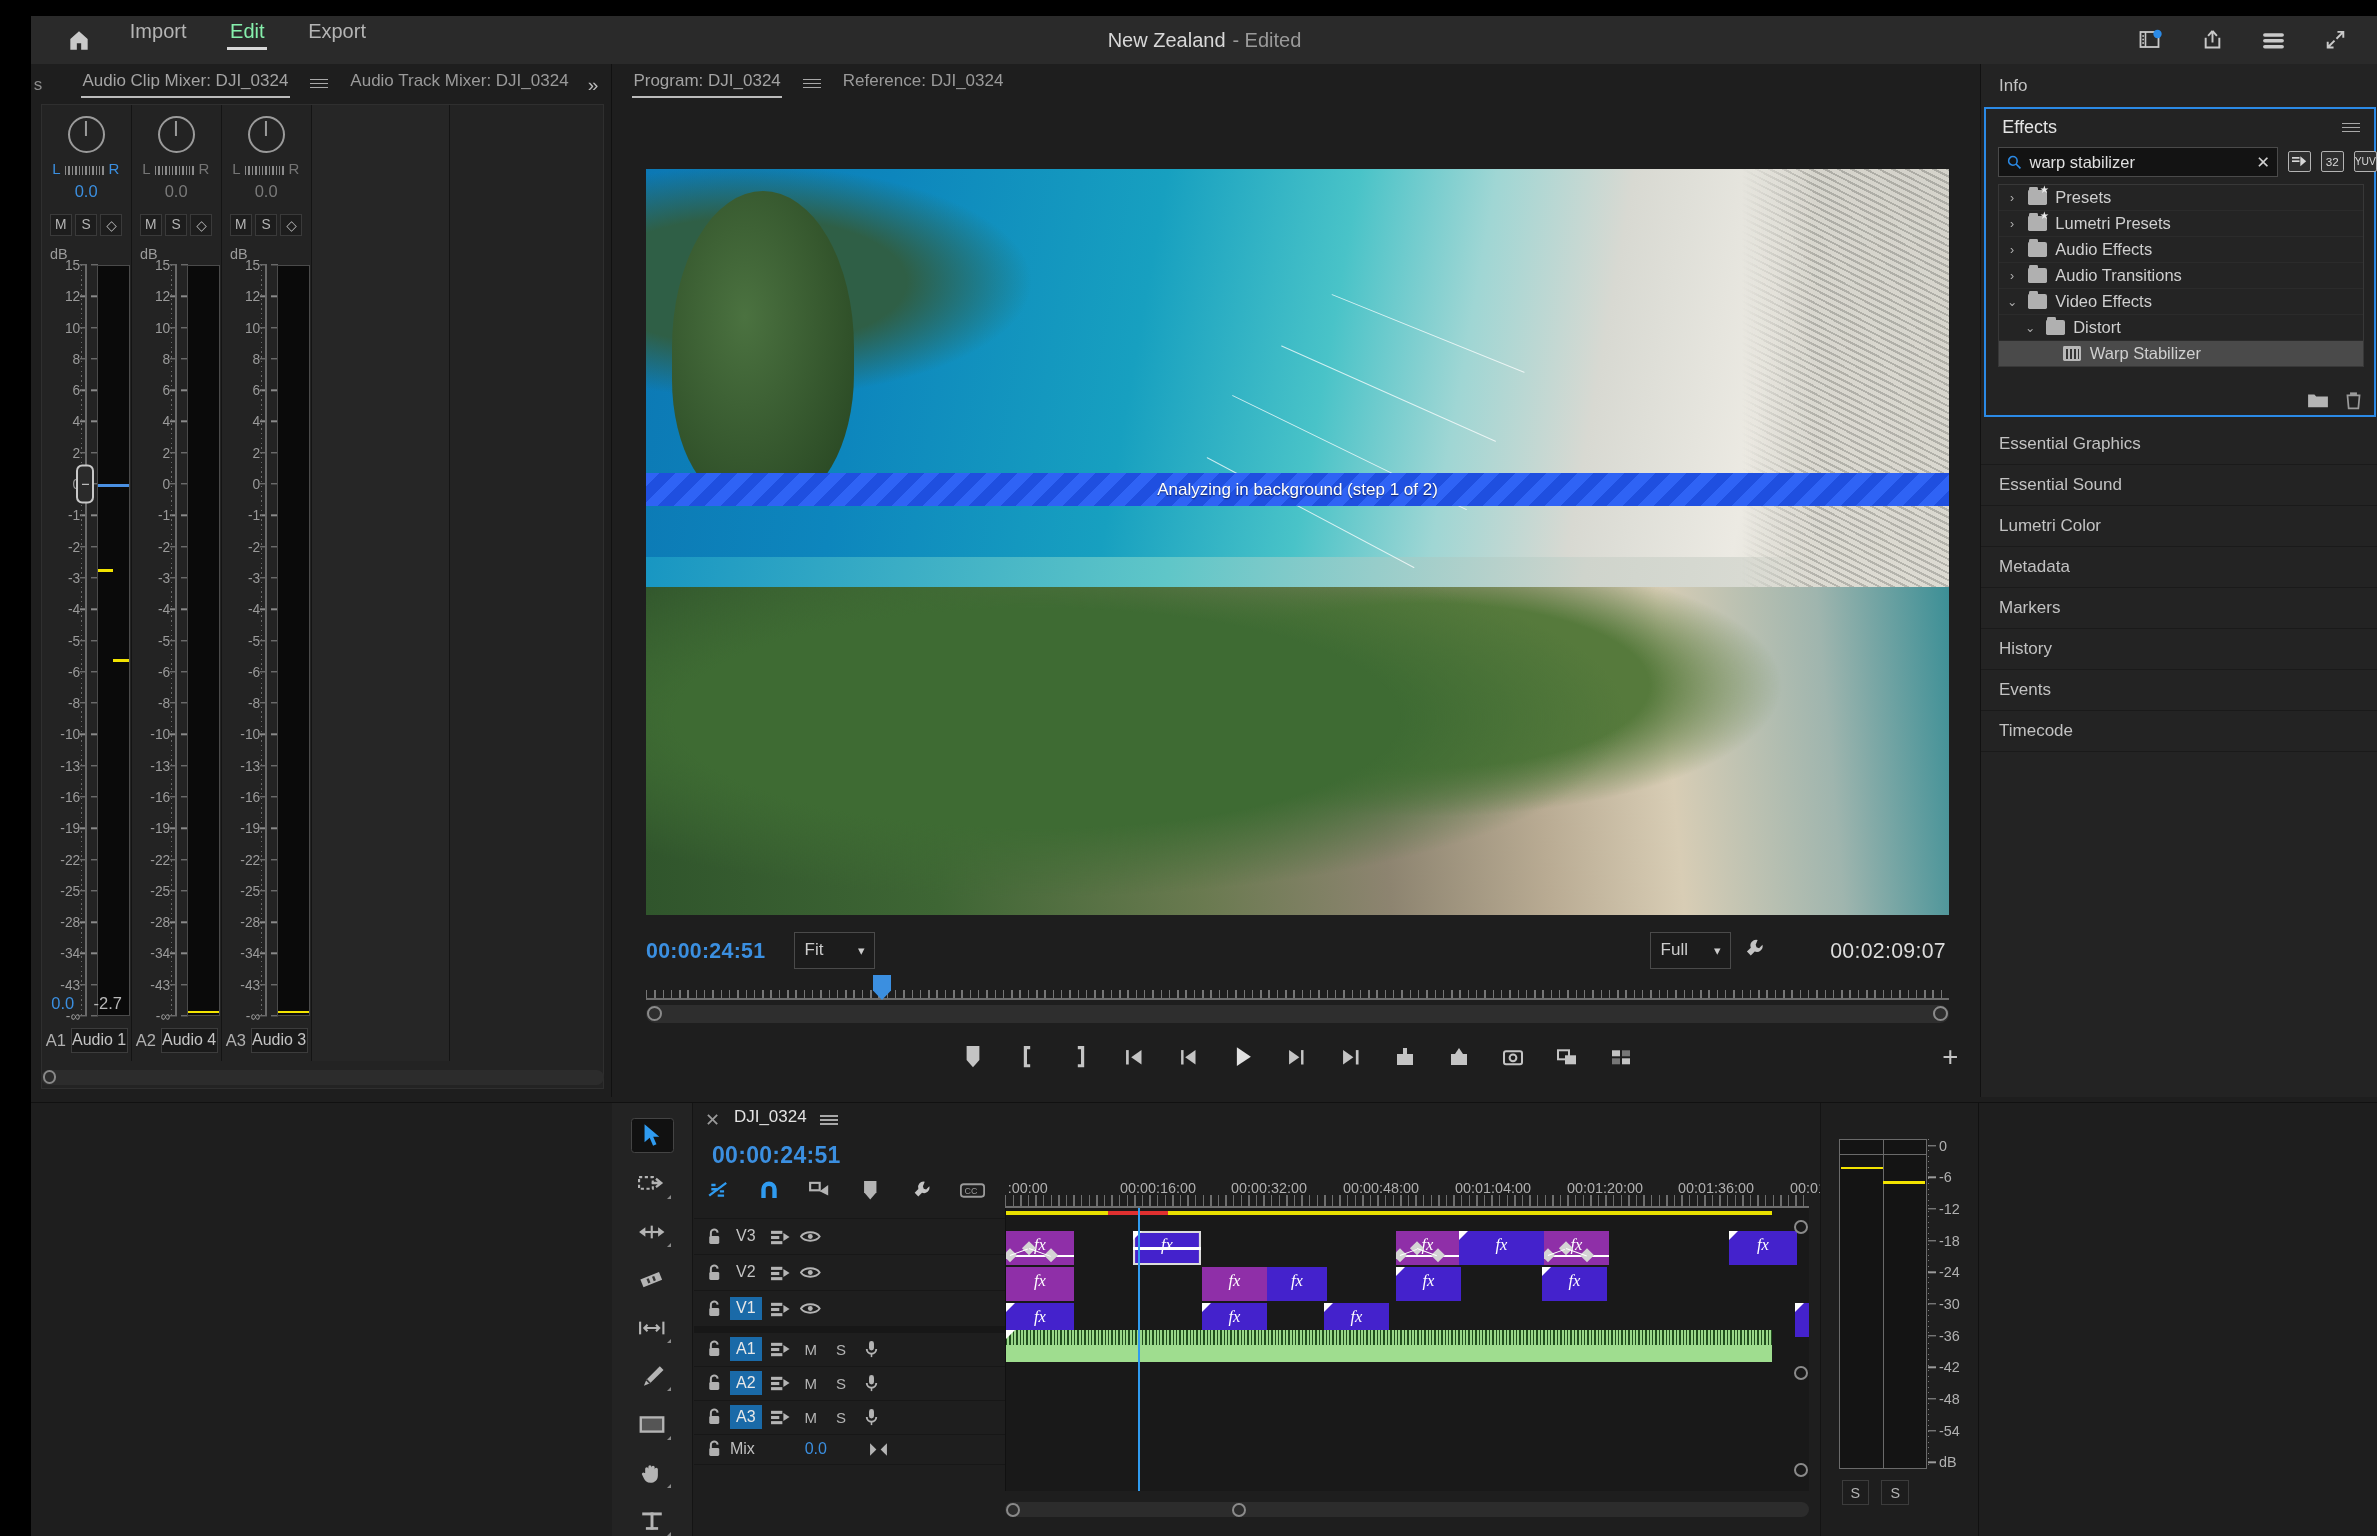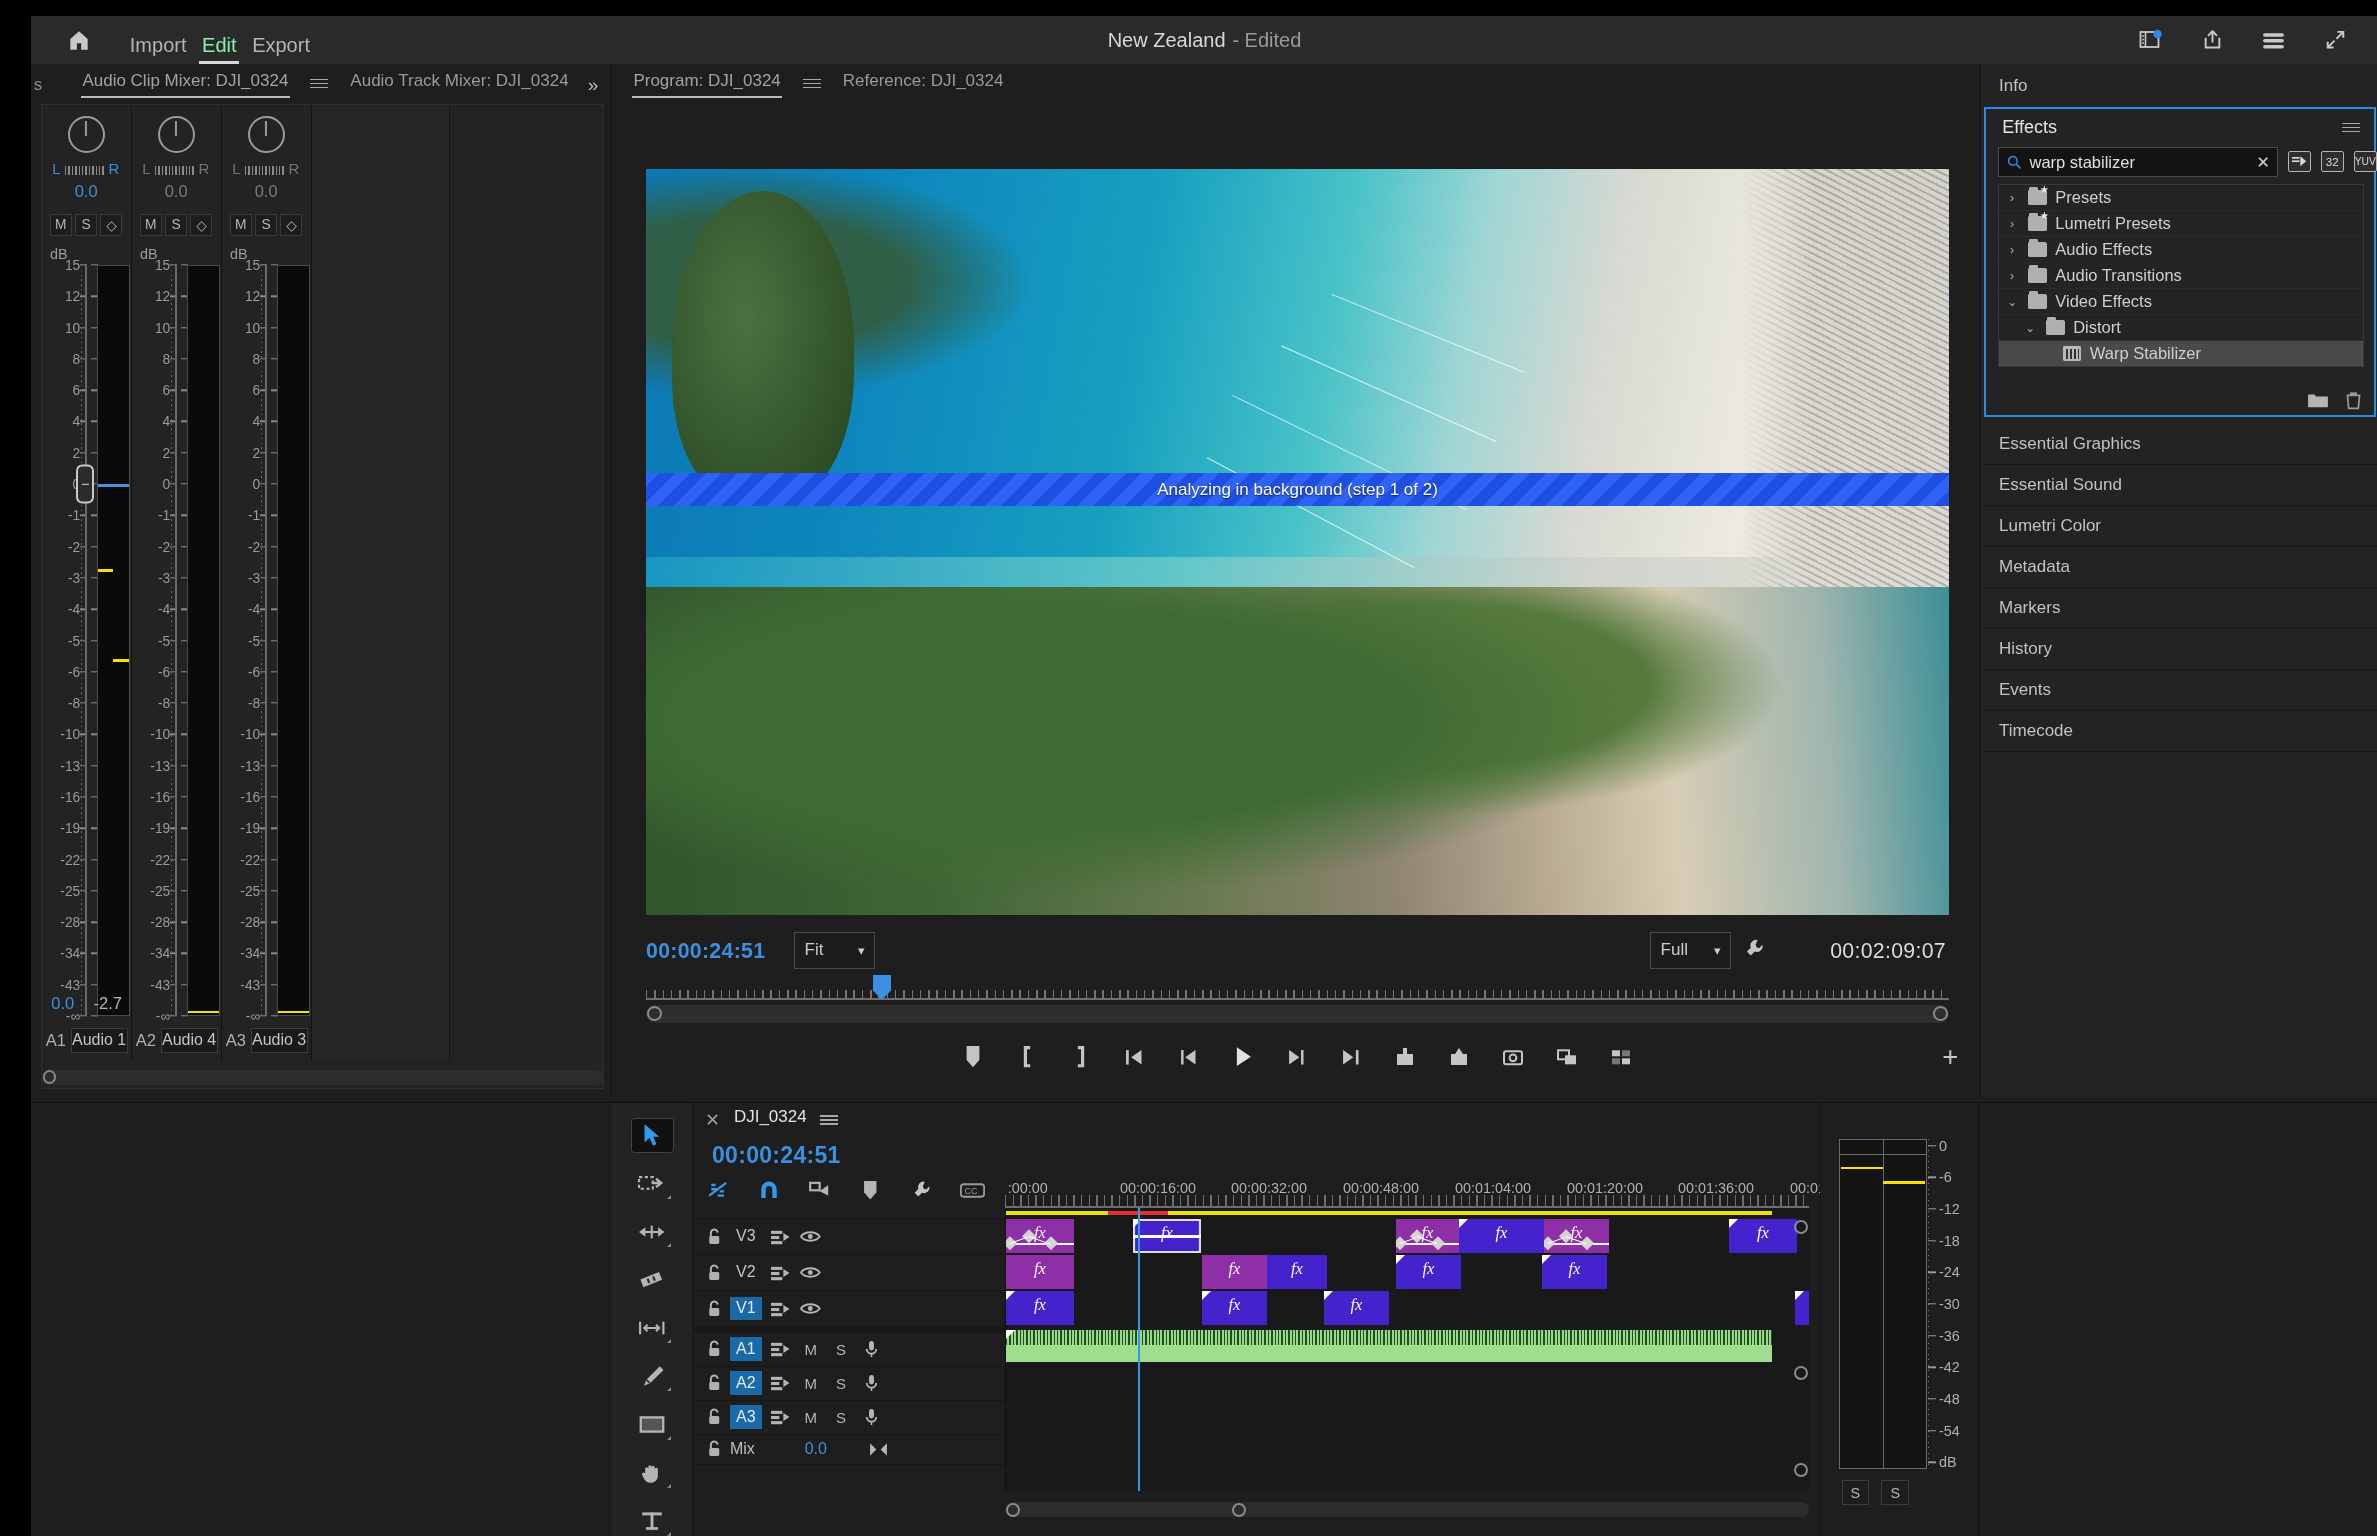--- a/index.html
+++ b/index.html
@@ -6,21 +6,21 @@
   html,body { width:2377px; height:1537px; background:#000; overflow:hidden; }
   body { font-family:"Liberation Sans", sans-serif; color:#c8c8c8; font-size:18px; -webkit-font-smoothing:antialiased; }
 
   
   #app { position:absolute; left:0; top:0; width:2377px; height:1537px; background:#000; }
   #chrome { position:absolute; left:31px; top:16px; width:2347px; height:1521px; background:#1e1e1e; }
 
   
   #topbar { position:absolute; left:0; top:0; width:2347px; height:48px; background:#2a2a2a; }
   .home-btn { position:absolute; left:33px; top:9px; width:30px; height:30px; display:flex; align-items:center; justify-content:center; }
-  .nav-tabs { position:absolute; left:96px; top:0; height:48px; display:flex; align-items:flex-end; gap:10px; }
+  .nav-tabs { position:absolute; left:96px; top:0; height:48px; display:flex; align-items:flex-start; gap:38px; }
   .nav-tab { font-size:20px; color:#b4b4b4; padding:4.1px 2.8px 6.9px 2.8px; position:relative; cursor:pointer; }
   .nav-tab.active { color:#86efac; }
   .nav-tab.active:after { content:""; position:absolute; left:0; right:0; bottom:0; height:2.8px; background:#d8d8d8; }
   #doc-title { position:absolute; left:0; right:0; top:0; height:48px; display:flex; align-items:center; justify-content:center; font-size:20px; }
   #doc-title .t1 { color:#d8d8d8; }
   #doc-title .t2 { color:#9a9a9a; margin-left:6.9px; }
   #top-icons { position:absolute; right:13.8px; top:0; height:48px; display:flex; align-items:center; gap:34px; padding-right:15px; }
   .ti { width:27.5px; height:27.5px; display:flex; align-items:center; justify-content:center; cursor:pointer; position:relative; }
 
   
@@ -169,21 +169,21 @@
   .tname { width:32px; height:23.4px; display:flex; align-items:center; justify-content:center; font-size:16px; color:#c4c4c4; cursor:pointer; }
   .tname.on { background:#1a6aa8; color:#e8e8e8; }
   .tbtn { width:23.4px; height:20.6px; display:flex; align-items:center; justify-content:center; cursor:pointer; font-size:15px; color:#b4b4b4; }
 
   #tclips { position:absolute; left:311px; top:105px; right:9.6px; bottom:47px; background:#191919; border-left:0.7px solid #111; overflow:hidden; }
   #truler { position:absolute; left:311px; top:77px; right:9.6px; height:27.5px; }
   .rt { position:absolute; top:0; font-size:14.4px; color:#b0b0b0; }
   #rticks { position:absolute; left:0; right:0; bottom:1.4px; height:11px; background:repeating-linear-gradient(90deg,#6e6e6e 0 1.4px,transparent 1.4px 7.6px); }
   #rbar { position:absolute; left:0; right:0; bottom:0; height:1.4px; background:#6e6e6e; }
   .wbar { position:absolute; left:0; right:0; height:4.1px; }
-  .clip { position:absolute; overflow:hidden; }
+  .clip { position:absolute; overflow:hidden;margin-top:12px; }
   .clip .fx { position:absolute; left:50%; top:4.1px; transform:translateX(-50%); font-style:italic; font-family:"Liberation Serif",serif; color:#fff; font-size:16.5px; }
   .clip.pur { background:#8f2fa8; }
   .clip.blu { background:#4422cc; }
   .clip.sel { box-shadow:inset 0 0 0 2.1px #dcdcdc; }
   .dogear { position:absolute; left:0; top:0; width:0; height:0; border-top:9px solid #fff; border-right:9px solid transparent; }
   .kfline { position:absolute; left:0; right:0; height:1.4px; background:#fff; }
   .kf { position:absolute; width:9.6px; height:9.6px; background:#d4d4d4; transform:rotate(45deg) translate(-50%,-50%); transform-origin:0 0; }
   .audclip { position:absolute; background:#2d6f2a; overflow:hidden; }
   .wavetop { position:absolute; left:0; right:0; top:0; height:46%;
      background:repeating-linear-gradient(90deg,#1f4d1c 0 1.4px, #9fdd8f 1.4px 3.4px); opacity:.95; }

